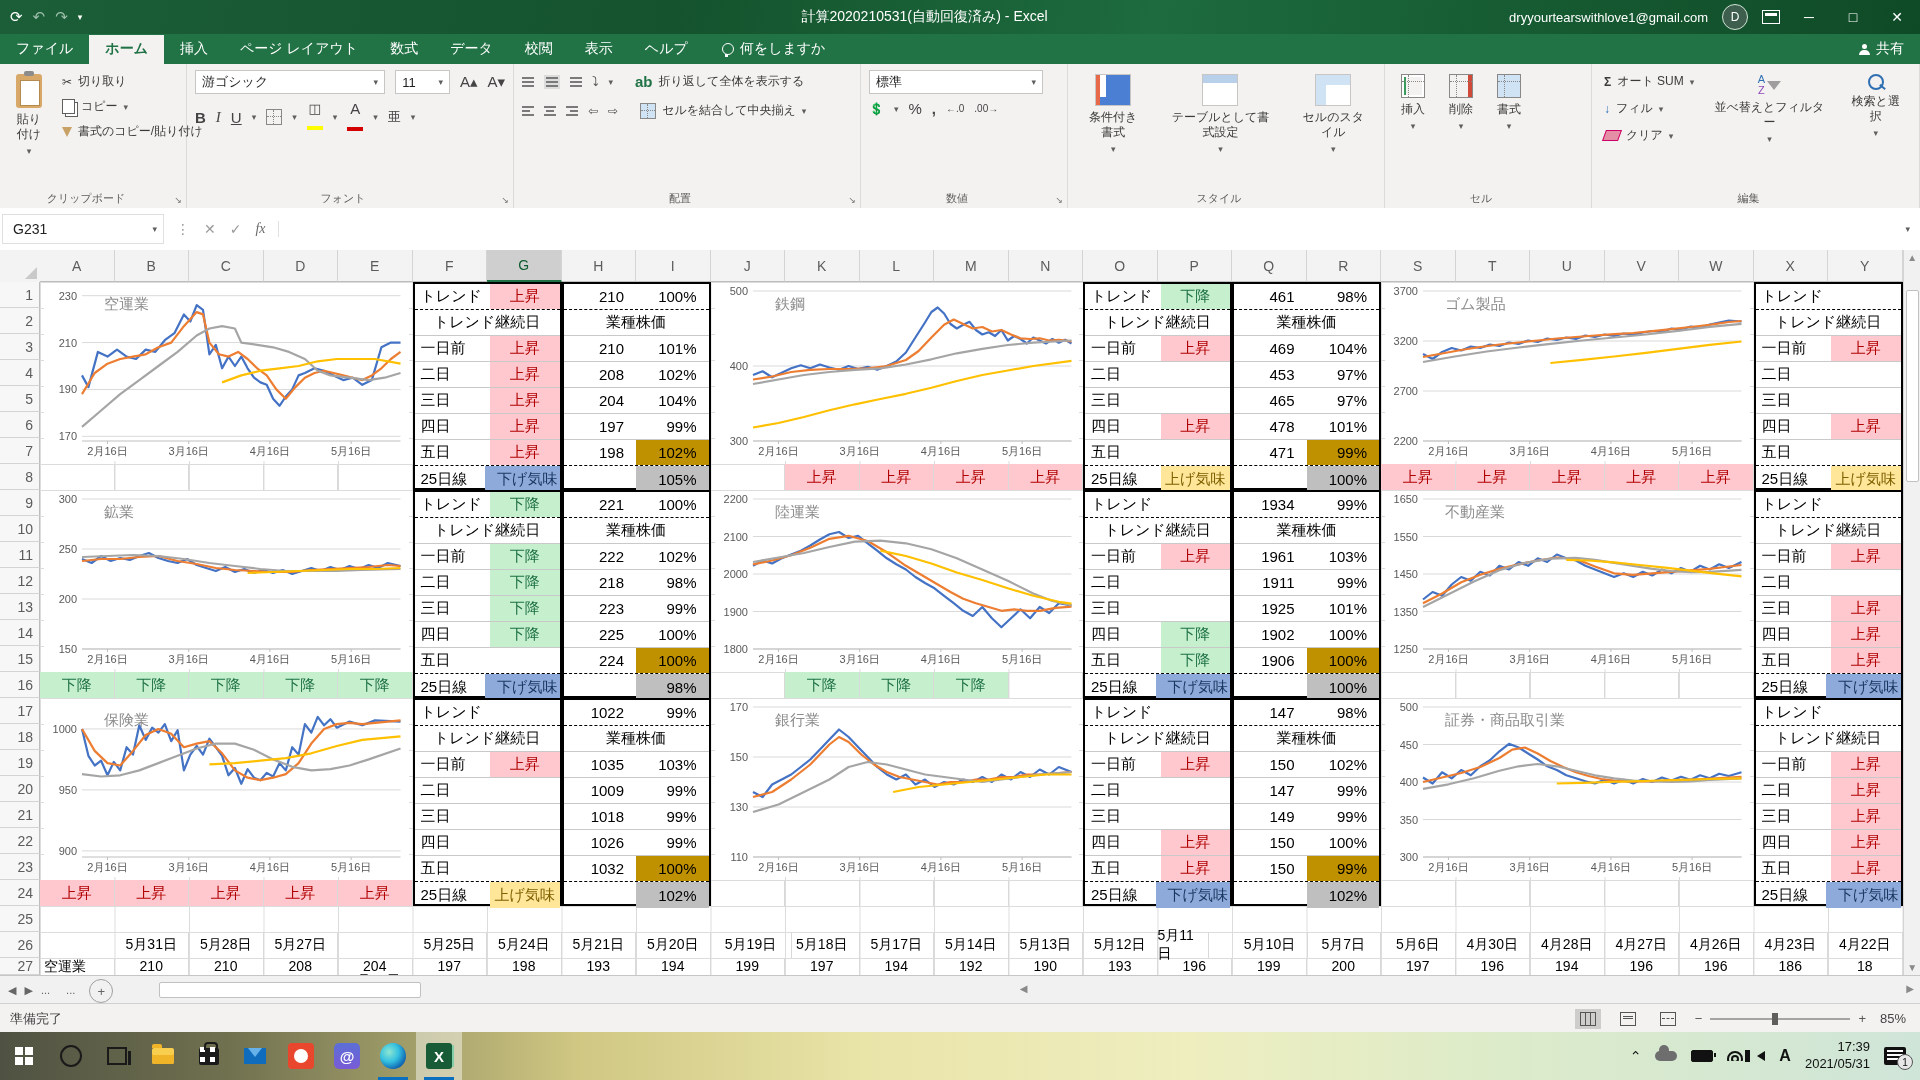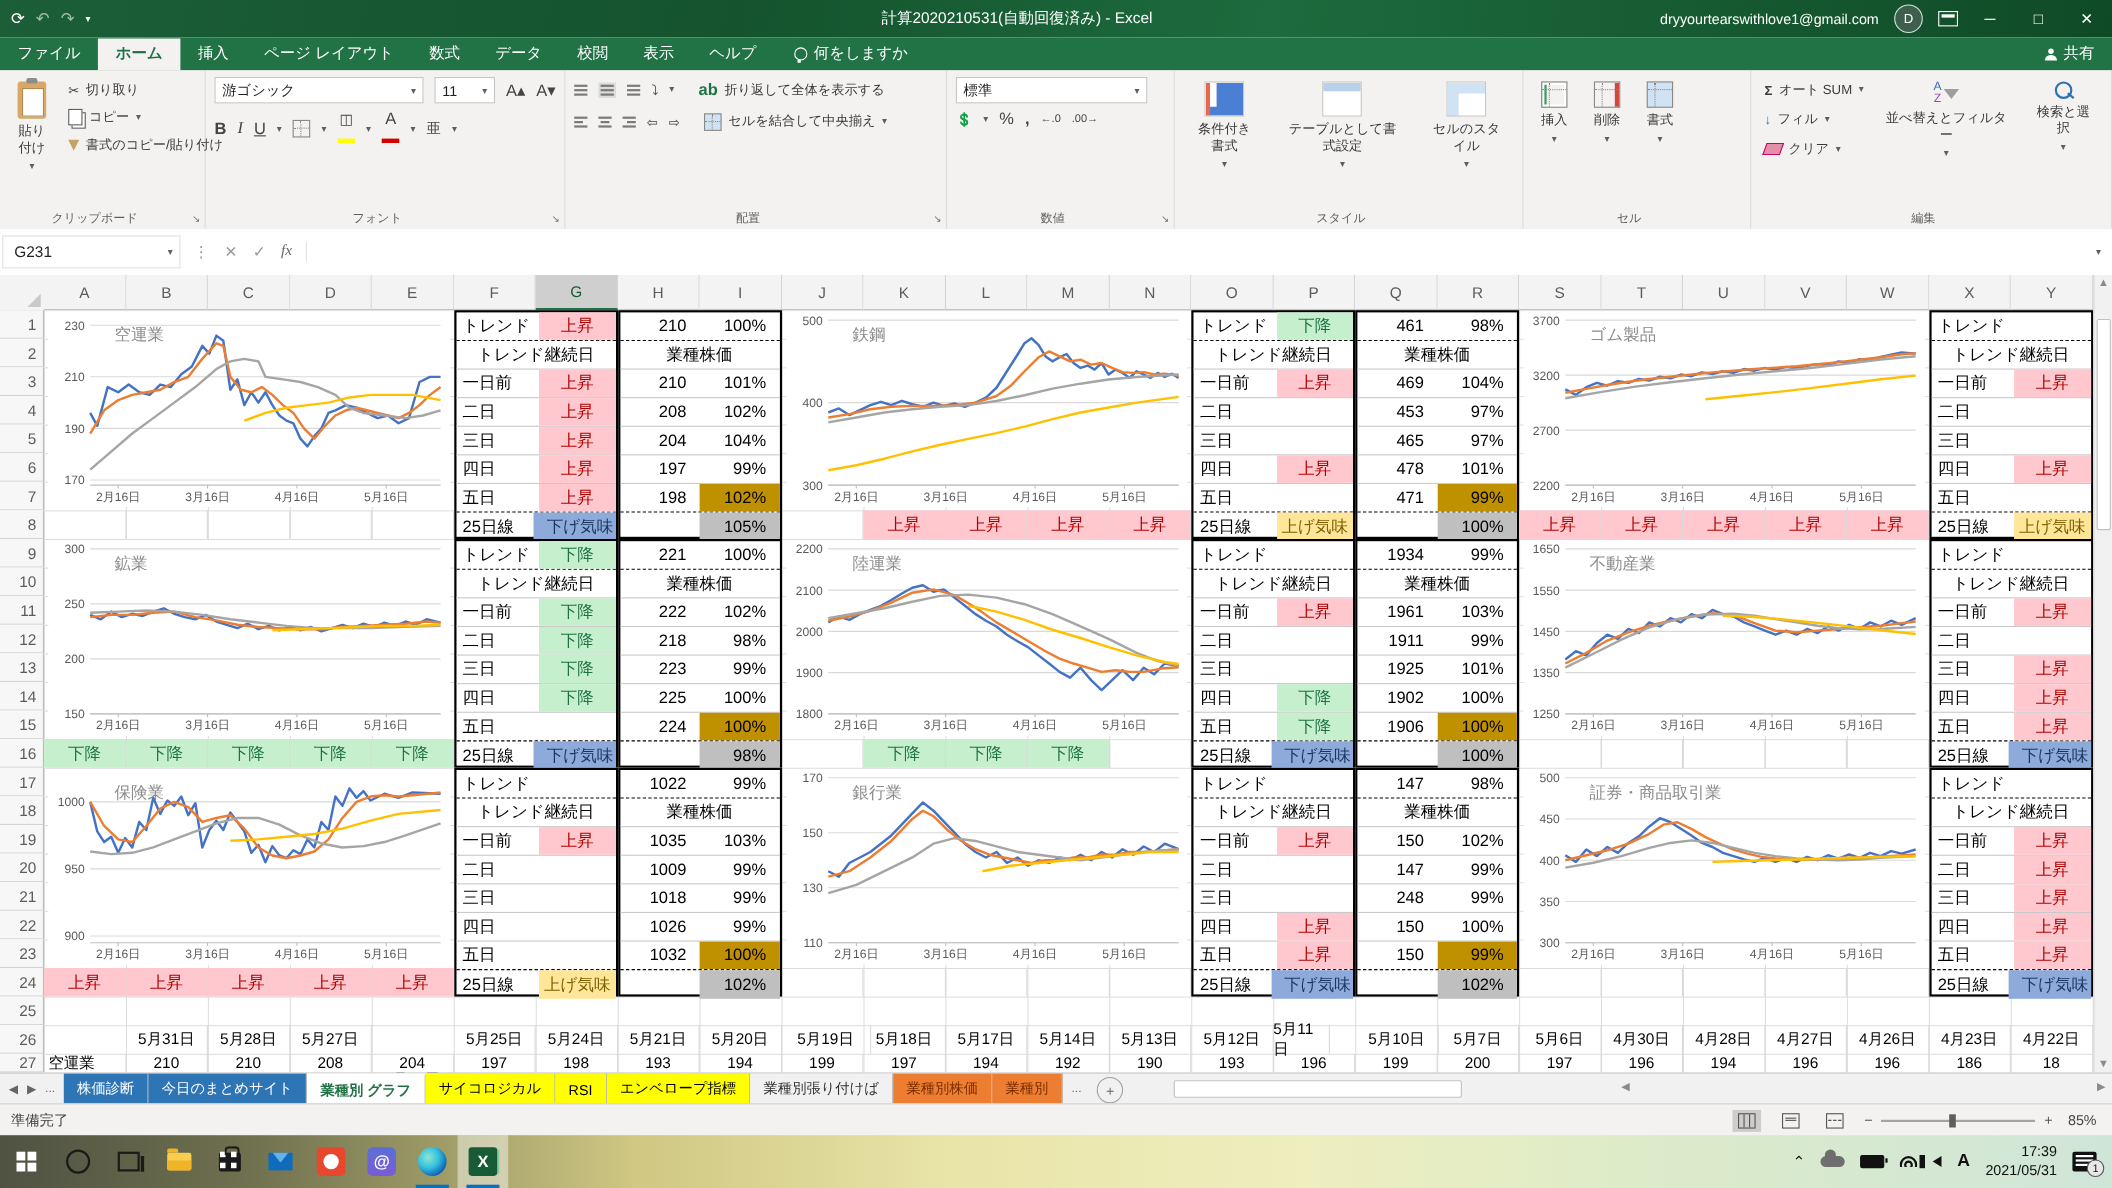--- a/index.html
+++ b/index.html
@@ -1050,21 +1050,21 @@
         </div>
         <div class="trow">
           <div class="tc num">150</div>
           <div class="tc num ">102%</div>
         </div>
         <div class="trow">
           <div class="tc num">147</div>
           <div class="tc num ">99%</div>
         </div>
         <div class="trow">
-          <div class="tc num">248</div>
+          <div class="tc num">149</div>
           <div class="tc num ">99%</div>
         </div>
         <div class="trow">
           <div class="tc num">150</div>
           <div class="tc num ">100%</div>
         </div>
         <div class="trow dash">
           <div class="tc num">150</div>
           <div class="tc num p-gold">99%</div>
         </div>
@@ -1319,31 +1319,20 @@
     <div class="vthumb" style="top:40px;height:190px"></div>
     <span class="scar" style="bottom:2px">▼</span>
   </div>
 
   <div id="tabbar">
     <div class="tabnav">
       <span>◀</span>
       <span>▶</span>
       <span>...</span>
     </div>
-    <div id="tabs-holder" style="display:flex;align-items:stretch;">
-        <div class="stab" style="background: rgb(46, 117, 182); color: rgb(255, 255, 255);">株価診断</div>
-        <div class="stab" style="background: rgb(46, 117, 182); color: rgb(255, 255, 255);">今日のまとめサイト</div>
-        <div class="stab active" style="background: rgb(255, 255, 255); color: rgb(33, 115, 70);">業種別 グラフ</div>
-        <div class="stab" style="background: rgb(255, 255, 0); color: rgb(0, 0, 0);">サイコロジカル</div>
-        <div class="stab" style="background: rgb(255, 255, 0); color: rgb(0, 0, 0);">RSI</div>
-        <div class="stab" style="background: rgb(255, 255, 0); color: rgb(0, 0, 0);">エンベロープ指標</div>
-        <div class="stab" style="background: rgb(241, 241, 241); color: rgb(51, 51, 51);">業種別張り付けば</div>
-        <div class="stab" style="background: rgb(237, 125, 49); color: rgb(123, 45, 0);">業種別株価</div>
-        <div class="stab" style="background: rgb(237, 125, 49); color: rgb(123, 45, 0);">業種別</div>
-      </div>
     <div class="tabnav">
         <span>...</span>
       </div>
     <div id="addsheet">+</div>
     <div id="hscroll">
       <span class="scar" style="left:2px;top:3px">◀</span>
       <div id="hthumb"></div>
       <span class="scar" style="left:auto;right:2px;top:3px">▶</span>
     </div>
   </div>

